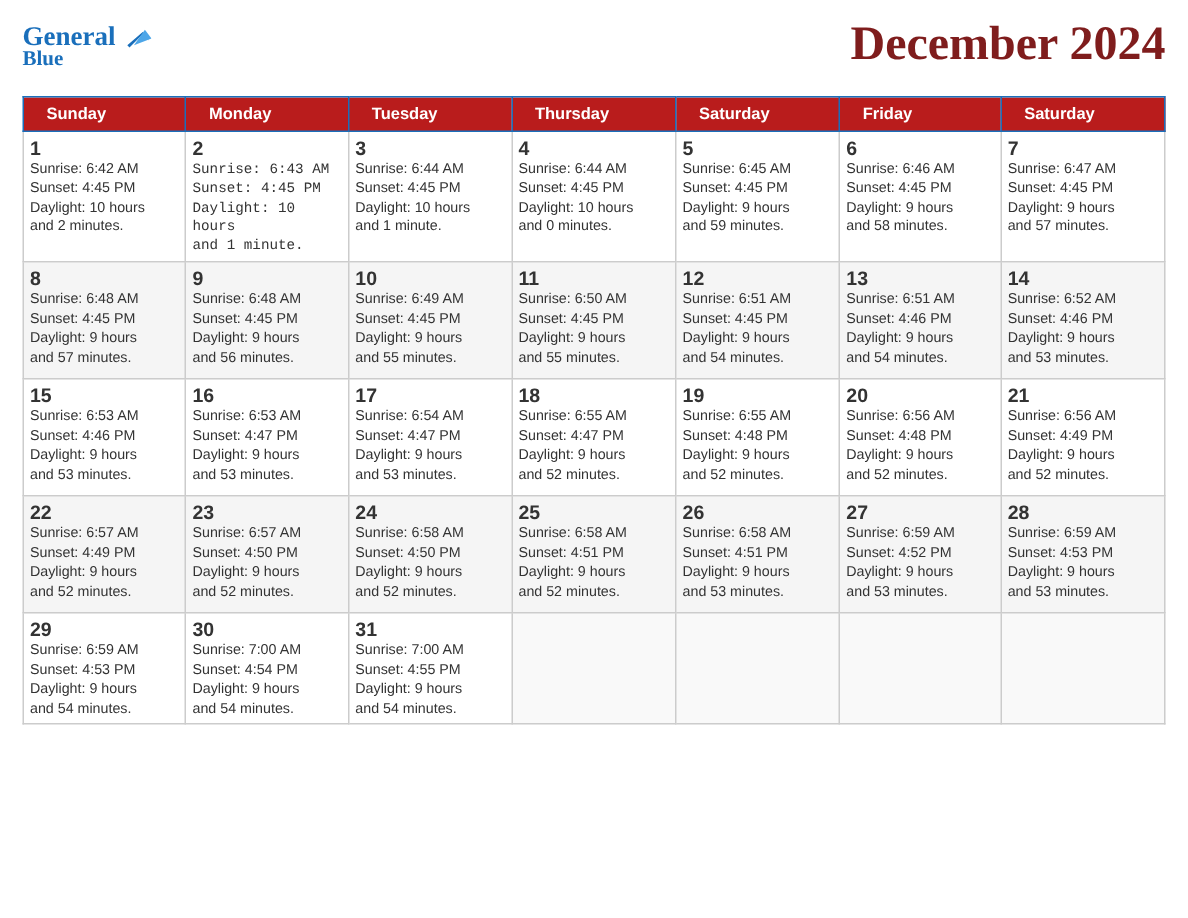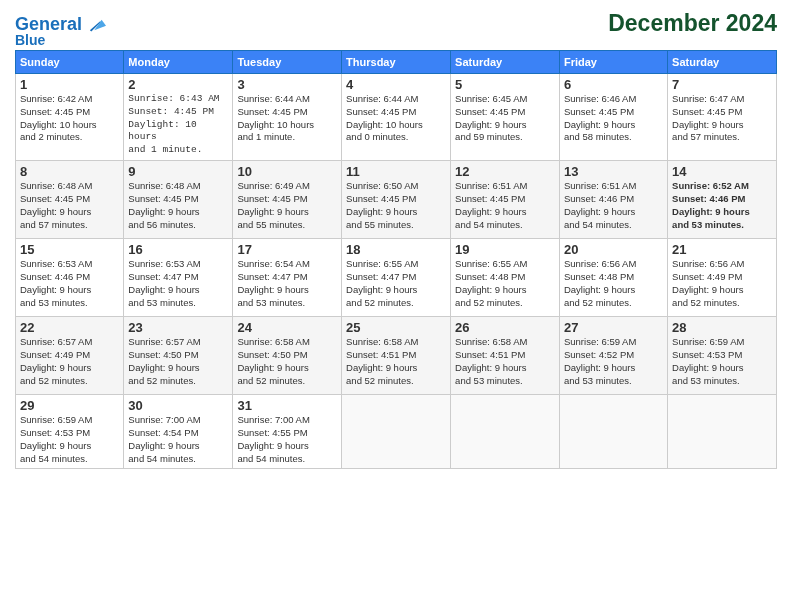--- a/index.html
+++ b/index.html
@@ -11,21 +11,22 @@
       overflow: hidden;
     }
     .container {
       width: 792px;
       padding: 10px 15px;
     }
     .header-section {
       display: flex;
       align-items: flex-start;
       justify-content: space-between;
-      margin-bottom: 2px;
+      margin-bottom: 16px;
+      font-family: Liberation Serif, serif;
     }
     .logo {
       display: flex;
       align-items: center;
       margin-top: 4px;
     }
     .logo-text {
       font-size: 18px;
       font-weight: bold;
       color: #333;
@@ -36,38 +37,38 @@
     }
     .logo-icon {
       width: 22px;
       height: 22px;
       margin-left: 2px;
     }
     .title-section {
       text-align: right;
     }
     .month-title {
-      font-size: 23px;
+      font-size: 32px;
       font-weight: bold;
-      color: #14532d;
+      color: #7f1d1d;
     }
     .location-title {
       font-size: 14px;
       color: #555;
     }
     .calendar-table {
       width: 100%;
       border-collapse: collapse;
       font-size: 10px;
     }
     .calendar-table th {
-      background-color: #3b82f6;
+      background-color: #b91c1c;
       color: #fff;
       text-align: left;
-      padding: 5px 4px;
+      padding: 5px 15px;
       font-size: 11px;
       font-weight: bold;
       border: 1px solid #1a6fbb;
     }
     .calendar-table td {
       vertical-align: top;
       border: 1px solid #ccc;
       padding: 3px 4px;
       height: 78px;
       width: 113px;
@@ -219,21 +220,21 @@
           </td>
           <td>
             <span class="day-number">13</span>
             <div class="day-info" style="white-space: pre-line;">Sunrise: 6:51 AM
 Sunset: 4:46 PM
 Daylight: 9 hours
 and 54 minutes.</div>
           </td>
           <td>
             <span class="day-number">14</span>
-            <div class="day-info" style="white-space: pre-line; font-weight: bold;">Sunrise: 6:52 AM
+            <div class="day-info" style="white-space: pre-line;">Sunrise: 6:52 AM
 Sunset: 4:46 PM
 Daylight: 9 hours
 and 53 minutes.</div>
           </td>
         </tr>
         <tr>
           <td>
             <span class="day-number">15</span>
             <div class="day-info" style="white-space: pre-line;">Sunrise: 6:53 AM
 Sunset: 4:46 PM

